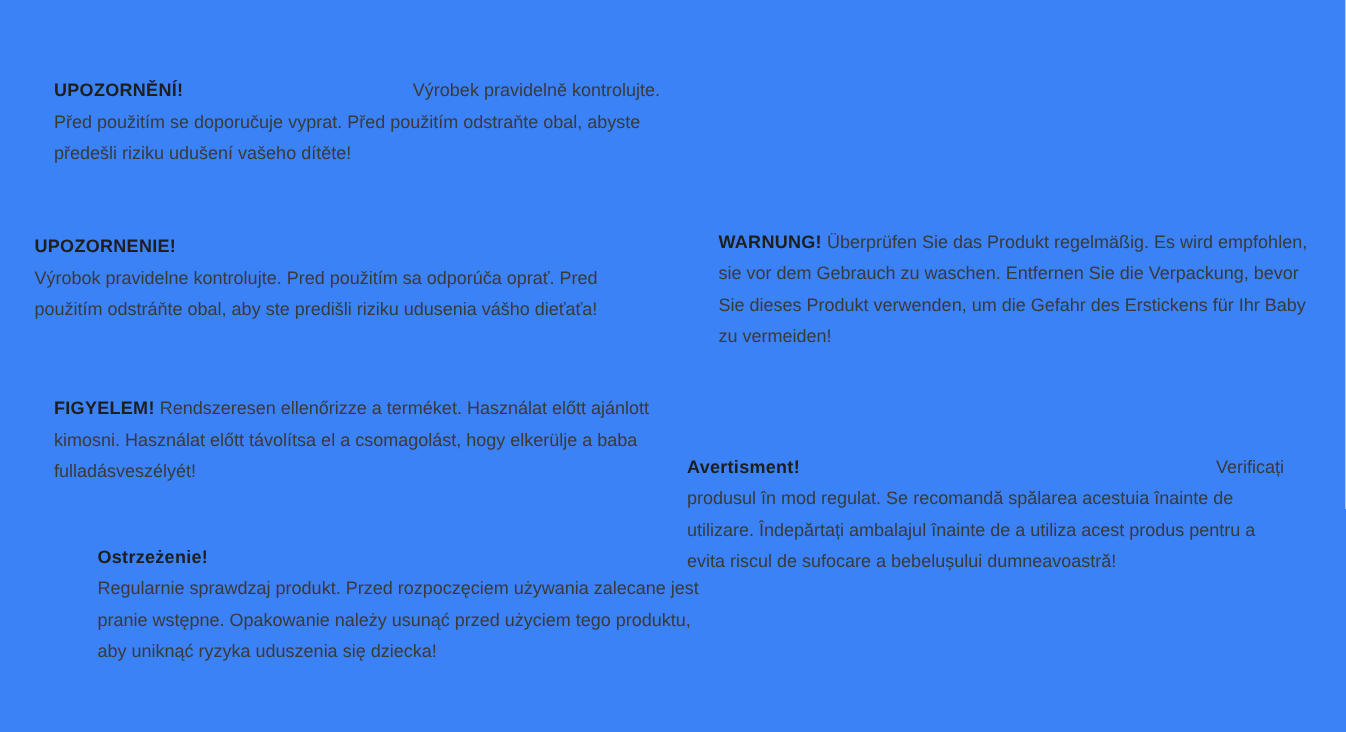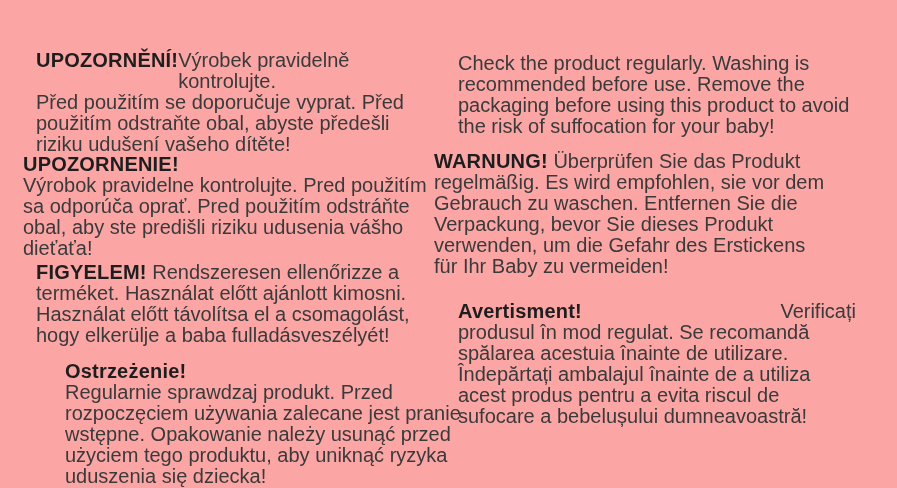--- a/index.html
+++ b/index.html
@@ -4,23 +4,23 @@
 <style>
   html, body {
     margin: 0;
     padding: 0;
     background: #ffffff;
   }
   .page {
     position: relative;
     width: 897px;
     height: 488px;
-    background: #fca5a5;
+    background: #3b82f6;
     font-family: "Liberation Sans", sans-serif;
-    font-size: 20px;
+    font-size: 12px;
     line-height: 21px;
     color: #3a3a3a;
     overflow: hidden;
   }
   .block {
     position: absolute;
   }
   .hd {
     font-weight: 700;
     color: #1e1e1e;
@@ -65,24 +65,23 @@
       <span>Rendszeresen ellenőrizze a terméket. Használat előtt ajánlott kimosni. Használat előtt távolítsa el a csomagolást, hogy elkerülje a baba fulladásveszélyét!</span>
     </p>
   </div>
 
   <div class="block" style="left:36px; top:361px; width:404px;margin-left:29px;">
     <div class="hd-line">Ostrzeżenie!</div>
     <p class="body">Regularnie sprawdzaj produkt. Przed rozpoczęciem używania zalecane jest pranie wstępne. Opakowanie należy usunąć przed użyciem tego produktu, aby uniknąć ryzyka uduszenia się dziecka!</p>
   </div>
 
   <div class="block" style="left:458px; top:53px; width:398px;">
-    <p class="body">Check the product regularly. Washing is recommended before use. Remove the packaging before using this product to avoid the risk of suffocation for your baby!</p>
   </div>
 
-  <div class="block" style="left:434px; top:151px; width:398px;">
+  <div class="block" style="left:479px; top:151px; width:398px;">
     <p class="body">
       <span class="hd">WARNUNG!</span>
       <span>Überprüfen Sie das Produkt regelmäßig. Es wird empfohlen, sie vor dem Gebrauch zu waschen. Entfernen Sie die Verpackung, bevor Sie dieses Produkt verwenden, um die Gefahr des Erstickens für Ihr Baby zu vermeiden!</span>
     </p>
   </div>
 
   <div class="block" style="left:458px; top:261px; width:398px;margin-top:40px;">
     <div class="first-line">
       <span class="hd">Avertisment!</span>
       <span>Verificați</span>

